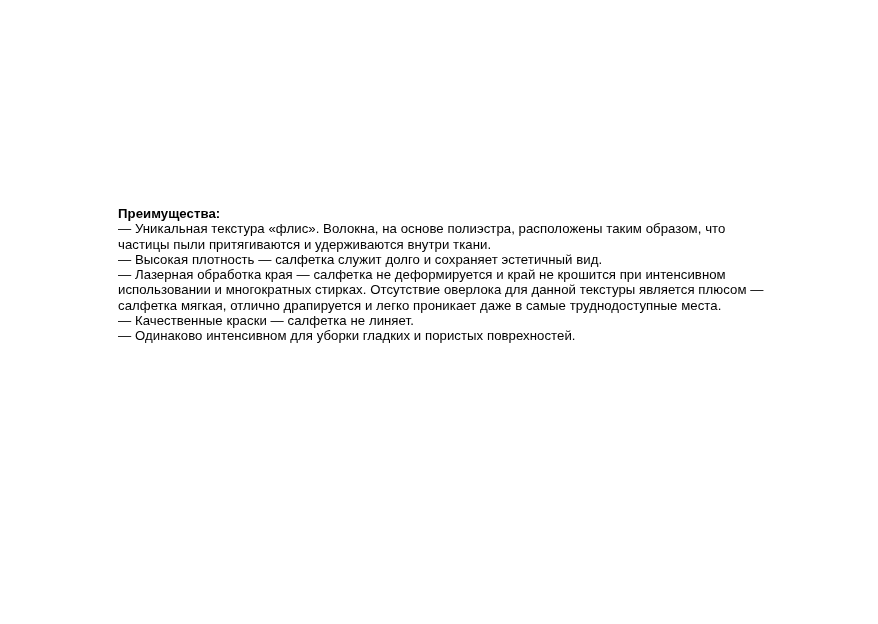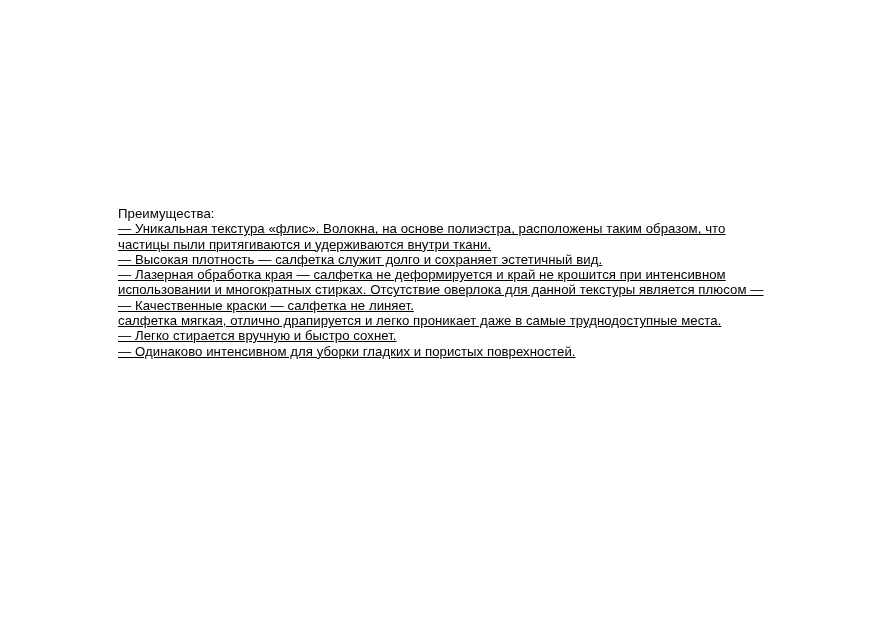--- a/index.html
+++ b/index.html
@@ -18,34 +18,32 @@
       position: absolute;
       left: 118px;
       top: 206px;
       color: #000000;
       font-size: 13.2px;
       line-height: 15.3px;
       letter-spacing: 0.05px;
       white-space: nowrap;
     }
     .doc-heading {
-      font-weight: 400;
+      font-weight: 700;
     }
     .doc-line {
       font-weight: 400;
-      text-decoration: underline;
     }
   </style>
 </head>
 <body>
 
 <div class="doc-block">
   <div class="doc-heading">Преимущества:</div>
   <div class="doc-line">— Уникальная текстура «флис». Волокна, на основе полиэстра, расположены таким образом, что</div>
   <div class="doc-line">частицы пыли притягиваются и удерживаются внутри ткани.</div>
   <div class="doc-line">— Высокая плотность — салфетка служит долго и сохраняет эстетичный вид.</div>
   <div class="doc-line">— Лазерная обработка края — салфетка не деформируется и край не крошится при интенсивном</div>
   <div class="doc-line">использовании и многократных стирках. Отсутствие оверлока для данной текстуры является плюсом —</div>
+  <div class="doc-line">салфетка мягкая, отлично драпируется и легко проникает даже в самые труднодоступные места.</div>
   <div class="doc-line">— Качественные краски — салфетка не линяет.</div>
-  <div class="doc-line">салфетка мягкая, отлично драпируется и легко проникает даже в самые труднодоступные места.</div>
-  <div class="doc-line">— Легко стирается вручную и быстро сохнет.</div>
   <div class="doc-line">— Одинаково интенсивном для уборки гладких и пористых поврехностей.</div>
 </div>
 
 </body></html>

